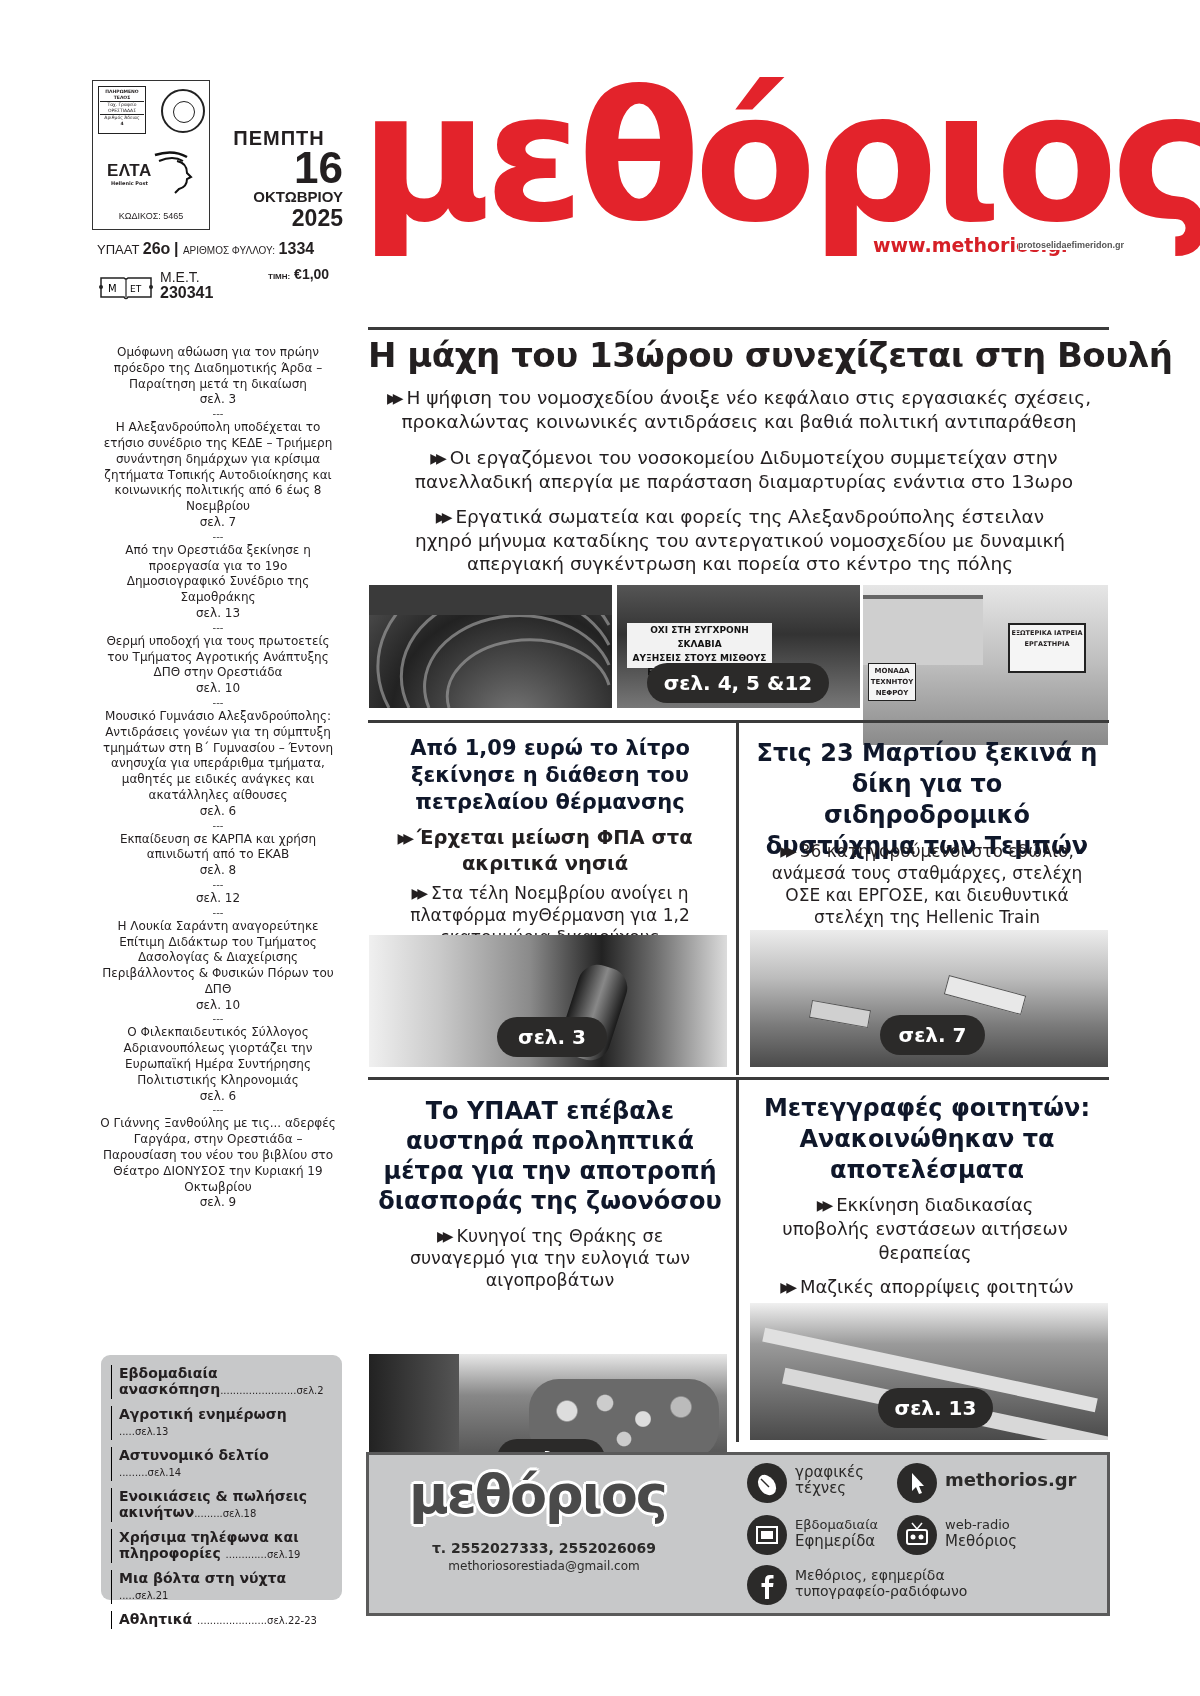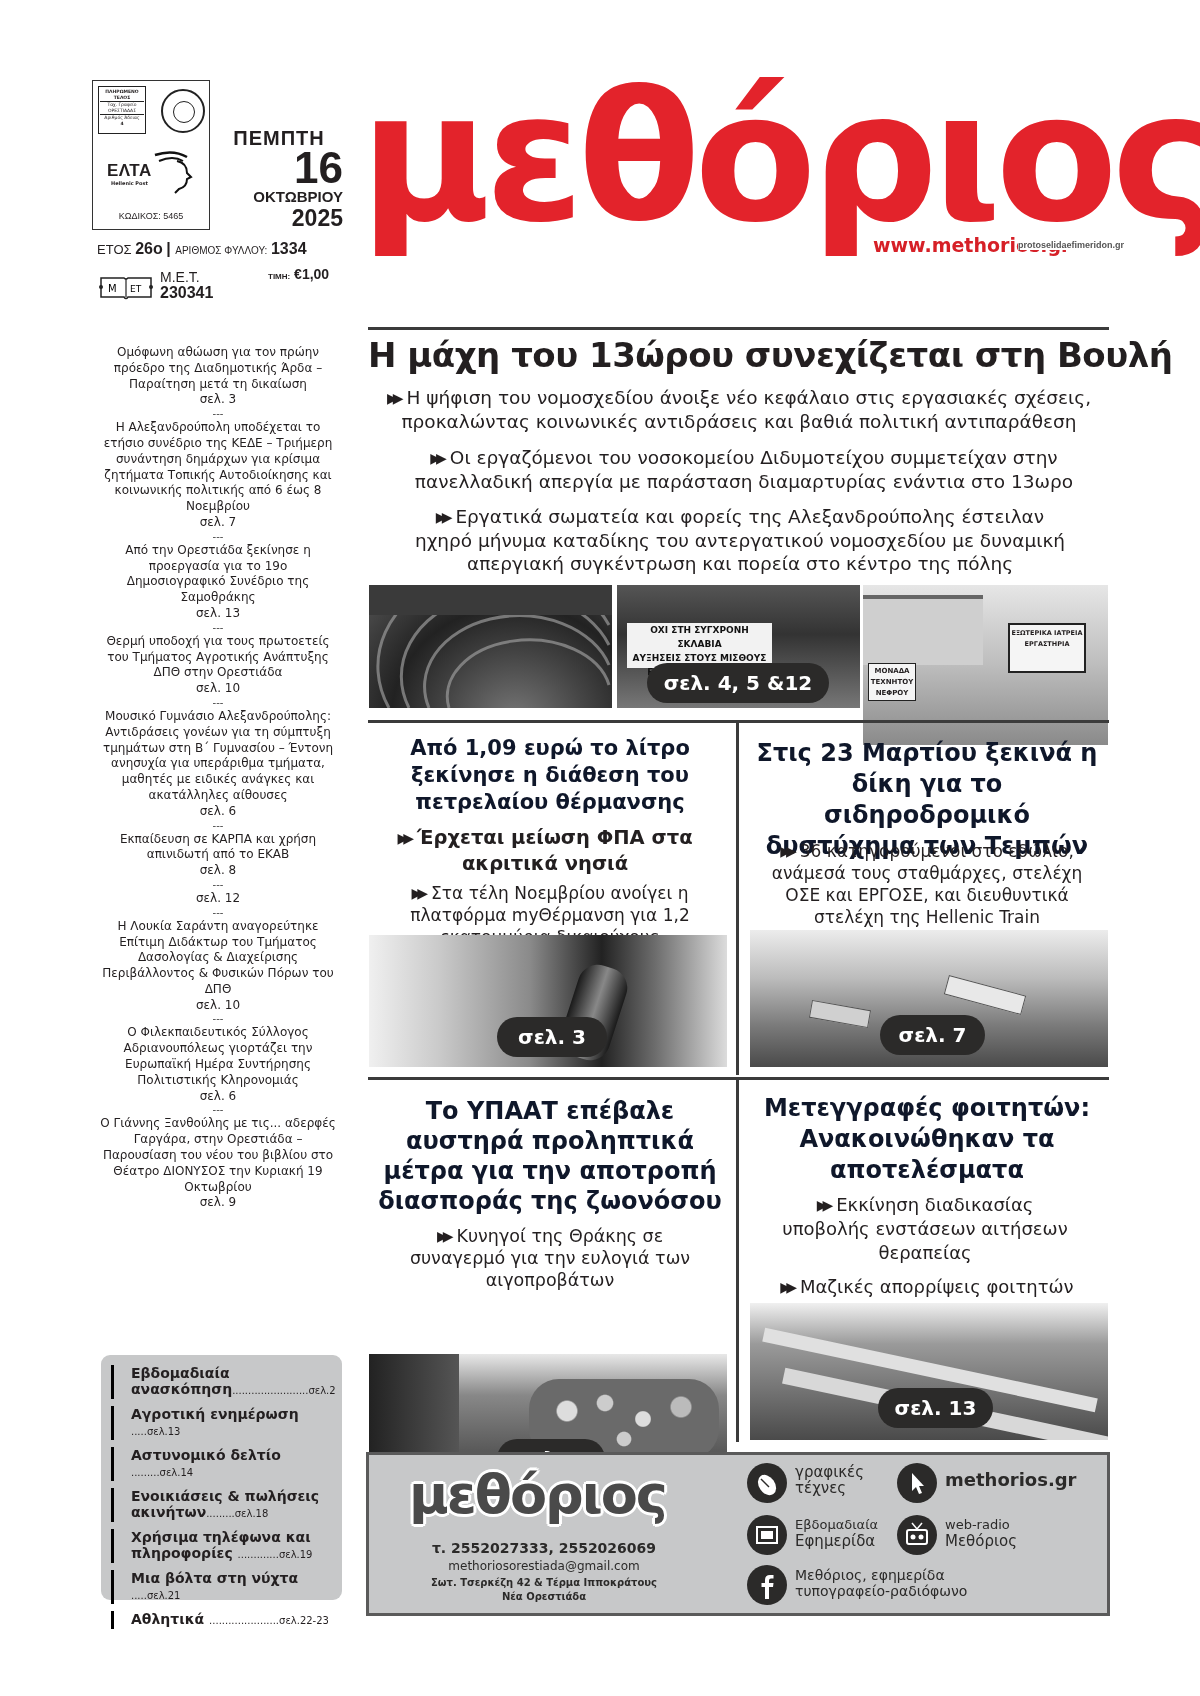--- a/index.html
+++ b/index.html
@@ -34,21 +34,21 @@
   .logo { position: absolute; left: 360px; top: 58px; font-family: "DejaVu Sans", sans-serif; font-size: 178px; font-weight: bold; color: #e3232b; letter-spacing: -6px; line-height: 200px; }
   .web-url { position: absolute; left: 873px; top: 234px; font-family: "DejaVu Sans", sans-serif; font-size: 19px; font-weight: bold; color: #d62027; white-space: nowrap; }
   .watermark { position: absolute; left: 1018px; top: 240px; font-size: 9px; color: #555; background: #fff; font-family: "Liberation Sans", sans-serif; font-weight: bold; }
 
   
   .toc { position: absolute; left: 98px; top: 345px; width: 240px; text-align: center; font-family: "DejaVu Sans", sans-serif; font-size: 12px; line-height: 15.8px; color: #231f20; }
   .toc-item { }
   .toc-sep { font-size: 10px; line-height: 12px; color: #444; }
 
   .sections-box { position: absolute; left: 101px; top: 1355px; width: 241px; height: 245px; background: #c7c8c9; border-radius: 9px; padding: 10px 8px 0 10px; font-family: "DejaVu Sans", sans-serif; }
-  .sec-item { border-left: 3px solid #000000; padding-left: 17px; margin-bottom: 7px; font-weight: bold; font-size: 14px; line-height: 16px; color: #231f20; }
+  .sec-item { border-left: 1px solid #000000; padding-left: 7px; margin-bottom: 7px; font-weight: bold; font-size: 14px; line-height: 16px; color: #231f20; }
   .sec-item .page { font-size: 10px; font-weight: normal; }
 
   
   .rule { position: absolute; background: #3b3b3b; }
   .main-title { position: absolute; left: 368px; top: 335px; width: 740px; text-align: center; font-family: "DejaVu Sans", sans-serif; font-weight: bold; font-size: 34px; letter-spacing: -0.5px; white-space: nowrap; }
   .sub { position: absolute; text-align: center; font-family: "DejaVu Sans", sans-serif; font-size: 18.5px; line-height: 23px; color: #231f20; }
   .arrow { display: inline-block; font-size: 14px; letter-spacing: -5px; margin-right: 8px; vertical-align: 1px; }
 
   .photo { position: absolute; overflow: hidden; }
   .pill { position: absolute; background: #2b2a29; color: #fff; border-radius: 22px; font-family: "DejaVu Sans", sans-serif; font-weight: bold; font-size: 20px; text-align: center; line-height: 40px; height: 40px; }
@@ -89,21 +89,21 @@
 </div>
 
 <div class="date-block">
   <div class="date-day">ΠΕΜΠΤΗ</div>
   <div class="date-num">16</div>
   <div class="date-month">ΟΚΤΩΒΡΙΟΥ</div>
   <div class="date-year">2025</div>
 </div>
 
 <div class="issue-line">
-  <span>ΕΤΟΣ</span>
+  <span>ΥΠΑΑΤ</span>
   <b>26ο</b>
   <span style="font-weight:bold;font-size:16px"> | </span>
   <span class="small">ΑΡΙΘΜΟΣ ΦΥΛΛΟΥ:</span>
   <b>1334</b>
 </div>
 
 <svg class="met-icon" viewBox="0 0 56 26">
   <path d="M3 3 L26 3 Q28 5 30 3 L53 3 L53 22 L30 22 Q28 25 26 22 L3 22 Z" fill="none" stroke="#222" stroke-width="1.5"></path>
   <line x1="28" y1="4" x2="28" y2="22" stroke="#222" stroke-width="1.2"></line>
   <circle cx="3" cy="12" r="2" fill="#222"></circle>
@@ -277,24 +277,20 @@
 <div class="photo" style="left:750px;top:1303px;width:358px;height:137px;background:linear-gradient(180deg,#f0f0f0 0%,#9a9a9a 30%,#4a4a4a 100%);">
   <div style="position:absolute;left:10px;top:60px;width:340px;height:14px;background:#e0e0e0;transform:rotate(12deg);"></div>
   <div style="position:absolute;left:30px;top:100px;width:340px;height:16px;background:#d8d8d8;transform:rotate(12deg);"></div>
   <div class="pill" style="left:128px;top:85px;width:115px;">σελ. 13</div>
 </div>
 
 <div class="footer-box">
   <div class="footer-logo">μεθόριος</div>
   <div class="footer-phone">τ. 2552027333, 2552026069</div>
   <div class="footer-email">methoriosorestiada@gmail.com</div>
-  <div class="footer-addr">
-    <div>Σωτ. Τσερκέζη 42 &amp; Τέρμα Ιπποκράτους</div>
-    <div>Νέα Ορεστιάδα</div>
-  </div>
 
   <div class="ficon" style="left:378px;top:8px;">
     <svg width="40" height="40" viewBox="0 0 40 40">
         <ellipse cx="20" cy="22" rx="8" ry="11" fill="#fff" transform="rotate(-35 20 22)"></ellipse>
         <line x1="14" y1="16" x2="22" y2="24" stroke="#2b2a29" stroke-width="1.5"></line>
       </svg>
   </div>
   <div class="ftext" style="left:426px;top:9px;font-size:15px;">
     <div>γραφικές</div>
     <div>τέχνες</div>

